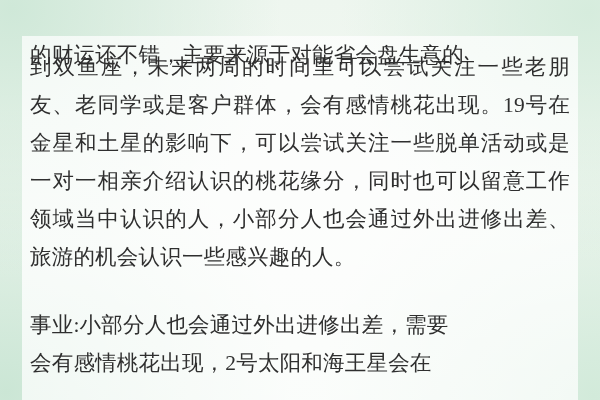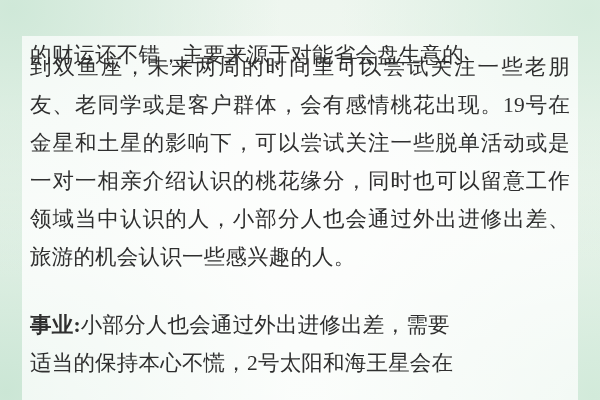--- a/index.html
+++ b/index.html
@@ -54,21 +54,21 @@
   #para-spacer {
     height: 30px;
   }
   #para-career {
     
   }
   .clip-top {
     
   }
   .strong-lead {
-    font-weight: bold;
+    font-weight: normal;
   }
   .fade-bottom {
     position: absolute;
     left: 0;
     bottom: 0;
     width: 600px;
     height: 6px;
     background: linear-gradient(180deg, rgba(243,248,242,0) 0%, rgba(243,248,242,0.0) 100%);
     pointer-events: none;
   }
@@ -80,17 +80,17 @@
   <div id="card">
 
     <p class="para clip-top" id="para-top">的财运还不错，主要来源于对能省会盘生意的</p>
 
     <p class="para" id="para-horoscope">到双鱼座，未来两周的时间里可以尝试关注一些老朋友、老同学或是客户群体，会有感情桃花出现。19号在金星和土星的影响下，可以尝试关注一些脱单活动或是一对一相亲介绍认识的桃花缘分，同时也可以留意工作领域当中认识的人，小部分人也会通过外出进修出差、旅游的机会认识一些感兴趣的人。</p>
 
     <div id="para-spacer"></div>
 
     <p class="para" id="para-career"><span class="strong-lead">事业:</span><span>小部分人也会通过外出进修出差，需要</span></p>
 
-    <p class="para" id="para-career-clipped">适当的保持本心不慌，2号太阳和海王星会在</p>
+    <p class="para" id="para-career-clipped">会有感情桃花出现，2号太阳和海王星会在</p>
 
   </div>
   <div class="fade-bottom"></div>
 </div>
 
 </body></html>

